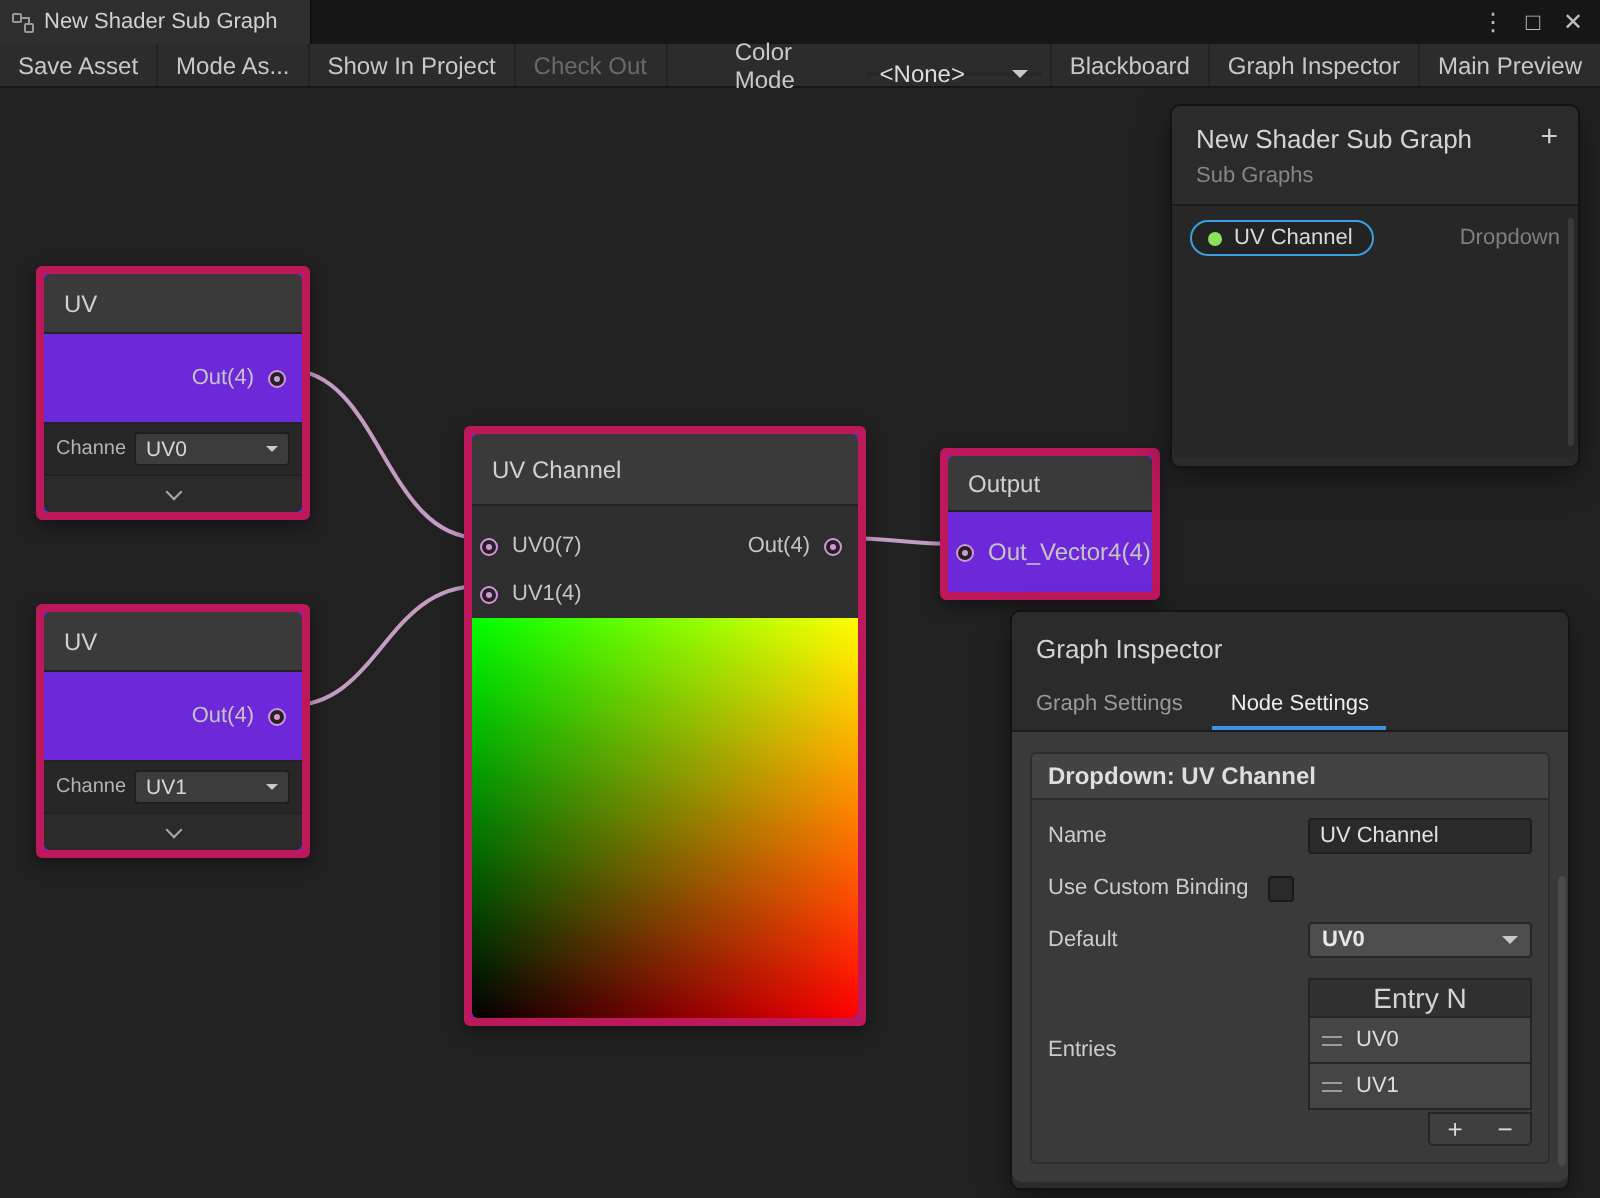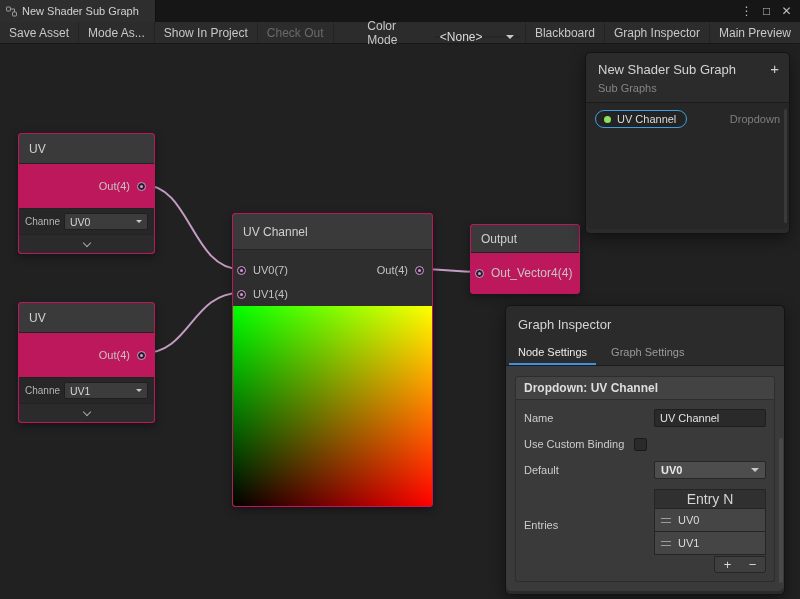--- a/index.html
+++ b/index.html
@@ -27,21 +27,21 @@
   .tb-right .tb-btn{border-left:1px solid #232323;border-right:none}
   .dd-arrow{width:0;height:0;border-left:4px solid transparent;border-right:4px solid transparent;
     border-top:4px solid #c8c8c8;display:inline-block}
 
   
   .canvas{position:absolute;top:44px;left:0;width:800px;height:555px;background:#212121;overflow:hidden}
   .edges{position:absolute;left:0;top:0;width:800px;height:555px}
   .edges path{fill:none;stroke:#cda2cc;stroke-width:2;opacity:.95}
 
   
-  .node{position:absolute;background:#be185d;border:1px solid #be185d;border-radius:3px;
+  .node{position:absolute;background:#6d28d9;border:4px solid #be185d;border-radius:3px;
     box-shadow:0 3px 8px rgba(0,0,0,.4);font-size:11px}
   .node-title{height:30px;display:flex;align-items:center;padding:0 10px;background:#3a3a3a;
     border-bottom:1px solid #222;border-radius:3px 3px 0 0;font-size:12px;color:#d0d0d0}
   .node-title.tall{height:36px}
   .port{position:absolute;width:9px;height:9px;border:1px solid #d795d7;border-radius:50%;background:#232323}
   .port::after{content:"";position:absolute;left:2px;top:2px;width:3px;height:3px;border-radius:50%;background:#d795d7}
   .out-row{position:relative;height:44px;display:flex;align-items:center;justify-content:flex-end;
     padding-right:24px;color:#c4c4c4}
   .out-row .port{right:8px;top:50%;margin-top:-4.5px}
   .node-ctrl{height:26px;display:flex;align-items:center;gap:4px;padding:0 6px;background:#272727;border-top:1px solid #222}
@@ -247,22 +247,22 @@
           </div>
           <span class="bb-type">Dropdown</span>
         </div>
         <div class="bb-scroll"></div>
       </div>
     </div>
 
     <div class="panel gi">
       <div class="gi-header">Graph Inspector</div>
       <div class="gi-tabs">
+        <div class="gi-tab">Graph Settings</div>
         <div class="gi-tab active">Node Settings</div>
-        <div class="gi-tab">Graph Settings</div>
       </div>
       <div class="gi-content">
         <div class="section-header">Dropdown: UV Channel</div>
         <div class="section-body">
 
           <div class="f-row">
             <span class="f-label">Name</span>
             <input class="text-field" value="UV Channel" style="">
           </div>
 

